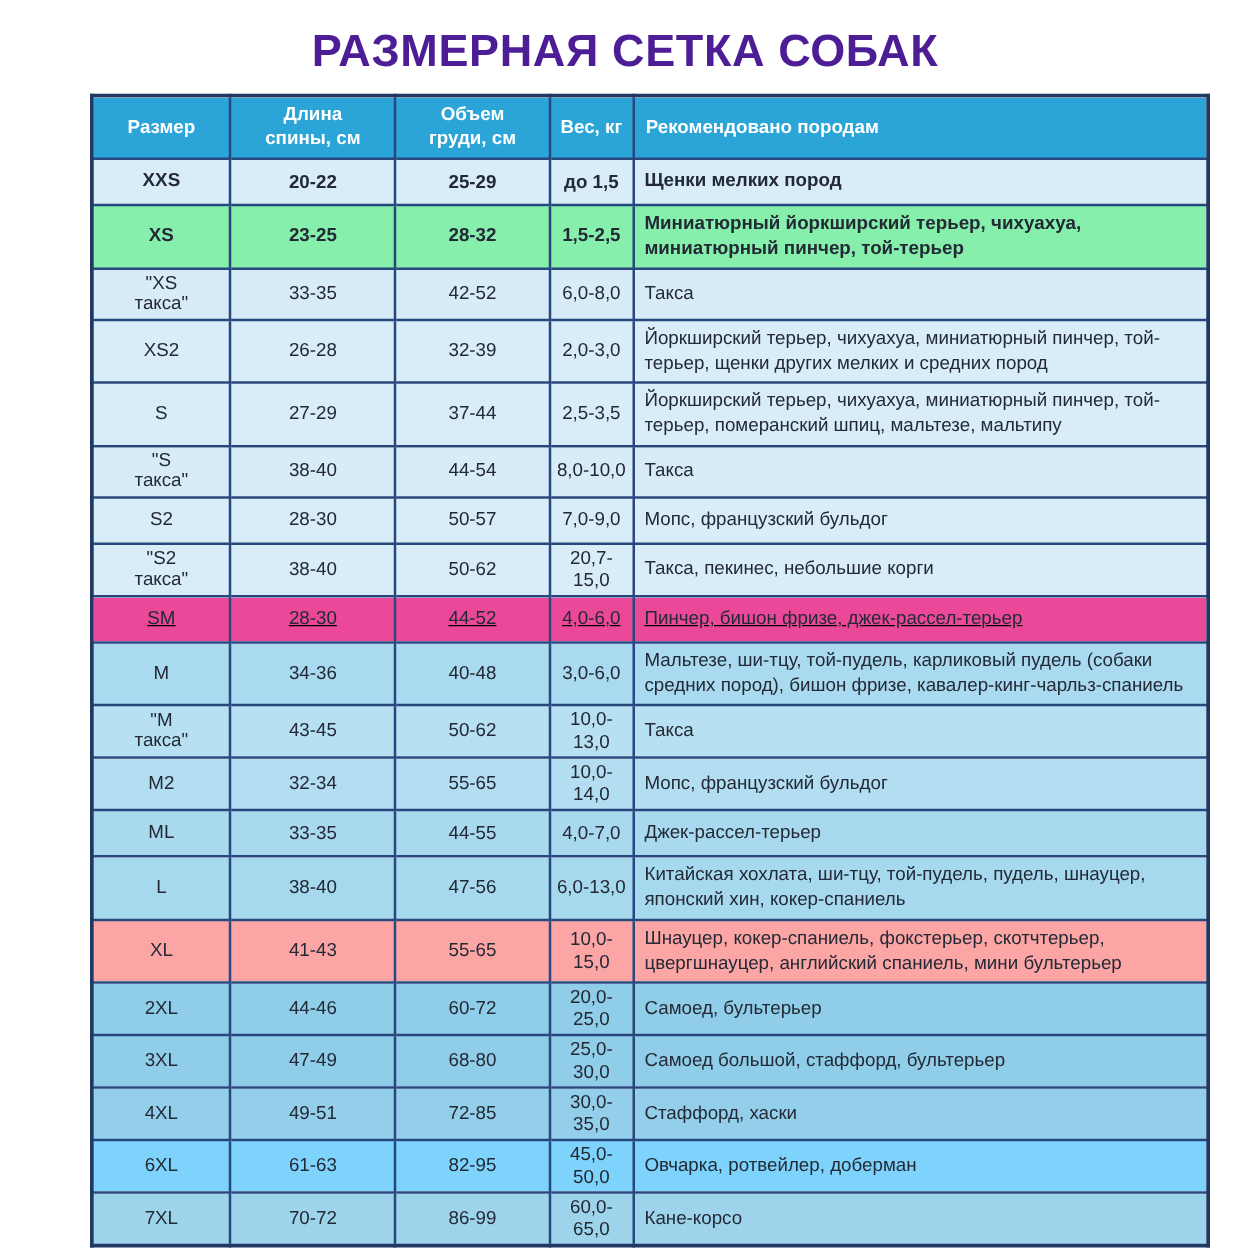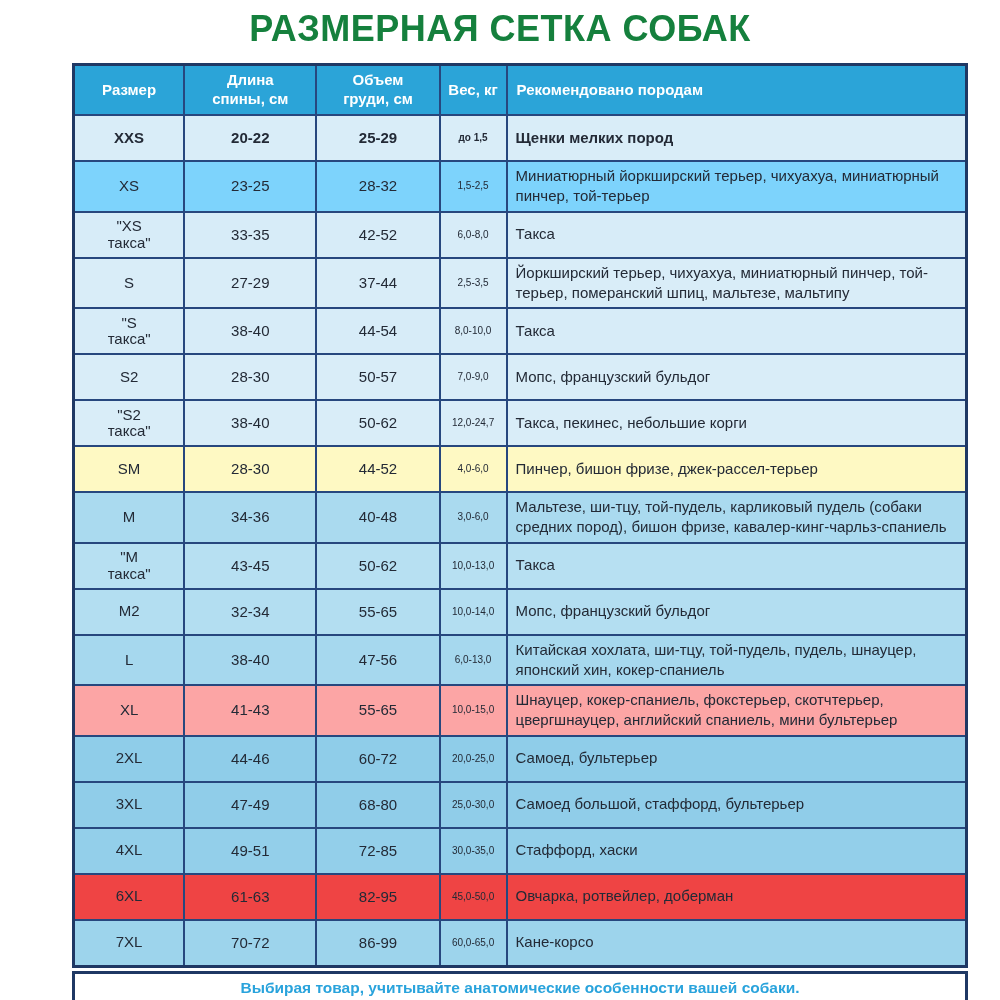--- a/index.html
+++ b/index.html
@@ -6,25 +6,25 @@
     margin: 0;
     padding: 0;
     width: 1000px;
     height: 1000px;
     background: #ffffff;
     overflow: hidden;
     font-family: "Liberation Sans", sans-serif;
   }
   .page-title {
     text-align: center;
-    color: #15803d;
+    color: #4c1d95;
     font-weight: bold;
     font-size: 36px;
     letter-spacing: 0.5px;
-    margin: 8px 0 13px 0;
+    margin: 20px 0 13px 0;
   }
   .tbl-wrap {
     margin-left: 72px;
     width: 896px;
   }
   table.size-table, table.bottom-strip-table {
     border-collapse: collapse;
     table-layout: fixed;
     width: 100%;
   }
@@ -52,21 +52,21 @@
   }
   .size-table td {
     color: #232a36;
     font-size: 15px;
     text-align: center;
     line-height: 1.2;
     padding: 3px 2px;
   }
   .size-table tbody tr { height: 37px; }
   .size-table td.c0 { white-space: pre-line; line-height: 1.1; }
-  .size-table td.c3 { font-size: 10px; padding: 16px 1px; }
+  .size-table td.c3 { font-size: 15px; padding: 2px 1px; }
   .size-table td.c4 {
     text-align: left;
     padding: 4px 8px;
     line-height: 1.35;
   }
   .footer-box {
     margin-top: 3px;
     border: 3px solid #1f3864;
     background: #ffffff;
     text-align: center;
@@ -105,36 +105,43 @@
       </tr>
     </thead>
     <tbody id="tbody">
         <tr style="background: rgb(217, 237, 248); font-weight: bold;">
           <td class="c0">XXS</td>
           <td class="c1">20-22</td>
           <td class="c2">25-29</td>
           <td class="c3">до 1,5</td>
           <td class="c4">Щенки мелких пород</td>
         </tr>
-        <tr style="background: #7dd3fc;">
+        <tr style="background: #86efac; font-weight: bold;">
           <td class="c0">XS</td>
           <td class="c1">23-25</td>
           <td class="c2">28-32</td>
           <td class="c3">1,5-2,5</td>
           <td class="c4">Миниатюрный йоркширский терьер, чихуахуа, миниатюрный пинчер, той-терьер</td>
         </tr>
         <tr style="background: rgb(215, 236, 248);">
           <td class="c0">"XS
 такса"</td>
           <td class="c1">33-35</td>
           <td class="c2">42-52</td>
           <td class="c3">6,0-8,0</td>
           <td class="c4">Такса</td>
         </tr>
         <tr style="background: rgb(217, 237, 248);">
+          <td class="c0">XS2</td>
+          <td class="c1">26-28</td>
+          <td class="c2">32-39</td>
+          <td class="c3">2,0-3,0</td>
+          <td class="c4">Йоркширский терьер, чихуахуа, миниатюрный пинчер, той-терьер, щенки других мелких и средних пород</td>
+        </tr>
+        <tr style="background: rgb(217, 237, 248);">
           <td class="c0">S</td>
           <td class="c1">27-29</td>
           <td class="c2">37-44</td>
           <td class="c3">2,5-3,5</td>
           <td class="c4">Йоркширский терьер, чихуахуа, миниатюрный пинчер, той-терьер, померанский шпиц, мальтезе, мальтипу</td>
         </tr>
         <tr style="background: rgb(215, 236, 248);">
           <td class="c0">"S
 такса"</td>
           <td class="c1">38-40</td>
@@ -147,24 +154,24 @@
           <td class="c1">28-30</td>
           <td class="c2">50-57</td>
           <td class="c3">7,0-9,0</td>
           <td class="c4">Мопс, французский бульдог</td>
         </tr>
         <tr style="background: rgb(217, 237, 248);">
           <td class="c0">"S2
 такса"</td>
           <td class="c1">38-40</td>
           <td class="c2">50-62</td>
-          <td class="c3">12,0-24,7</td>
+          <td class="c3">20,7-15,0</td>
           <td class="c4">Такса, пекинес, небольшие корги</td>
         </tr>
-        <tr style="background: #fef9c3;">
+        <tr style="background: #ec4899; text-decoration: underline;">
           <td class="c0">SM</td>
           <td class="c1">28-30</td>
           <td class="c2">44-52</td>
           <td class="c3">4,0-6,0</td>
           <td class="c4">Пинчер, бишон фризе, джек-рассел-терьер</td>
         </tr>
         <tr style="background: rgb(170, 218, 239);">
           <td class="c0">M</td>
           <td class="c1">34-36</td>
           <td class="c2">40-48</td>
@@ -179,20 +186,27 @@
           <td class="c3">10,0-13,0</td>
           <td class="c4">Такса</td>
         </tr>
         <tr style="background: rgb(179, 222, 241);">
           <td class="c0">M2</td>
           <td class="c1">32-34</td>
           <td class="c2">55-65</td>
           <td class="c3">10,0-14,0</td>
           <td class="c4">Мопс, французский бульдог</td>
         </tr>
+        <tr style="background: rgb(169, 217, 239);">
+          <td class="c0">ML</td>
+          <td class="c1">33-35</td>
+          <td class="c2">44-55</td>
+          <td class="c3">4,0-7,0</td>
+          <td class="c4">Джек-рассел-терьер</td>
+        </tr>
         <tr style="background: rgb(166, 216, 238);">
           <td class="c0">L</td>
           <td class="c1">38-40</td>
           <td class="c2">47-56</td>
           <td class="c3">6,0-13,0</td>
           <td class="c4">Китайская хохлата, ши-тцу, той-пудель, пудель, шнауцер, японский хин, кокер-спаниель</td>
         </tr>
         <tr style="background: #fca5a5;">
           <td class="c0">XL</td>
           <td class="c1">41-43</td>
@@ -214,21 +228,21 @@
           <td class="c3">25,0-30,0</td>
           <td class="c4">Самоед большой, стаффорд, бультерьер</td>
         </tr>
         <tr style="background: rgb(147, 207, 234);">
           <td class="c0">4XL</td>
           <td class="c1">49-51</td>
           <td class="c2">72-85</td>
           <td class="c3">30,0-35,0</td>
           <td class="c4">Стаффорд, хаски</td>
         </tr>
-        <tr style="background: #ef4444;">
+        <tr style="background: #7dd3fc;">
           <td class="c0">6XL</td>
           <td class="c1">61-63</td>
           <td class="c2">82-95</td>
           <td class="c3">45,0-50,0</td>
           <td class="c4">Овчарка, ротвейлер, доберман</td>
         </tr>
         <tr style="background: rgb(157, 212, 236);">
           <td class="c0">7XL</td>
           <td class="c1">70-72</td>
           <td class="c2">86-99</td>

